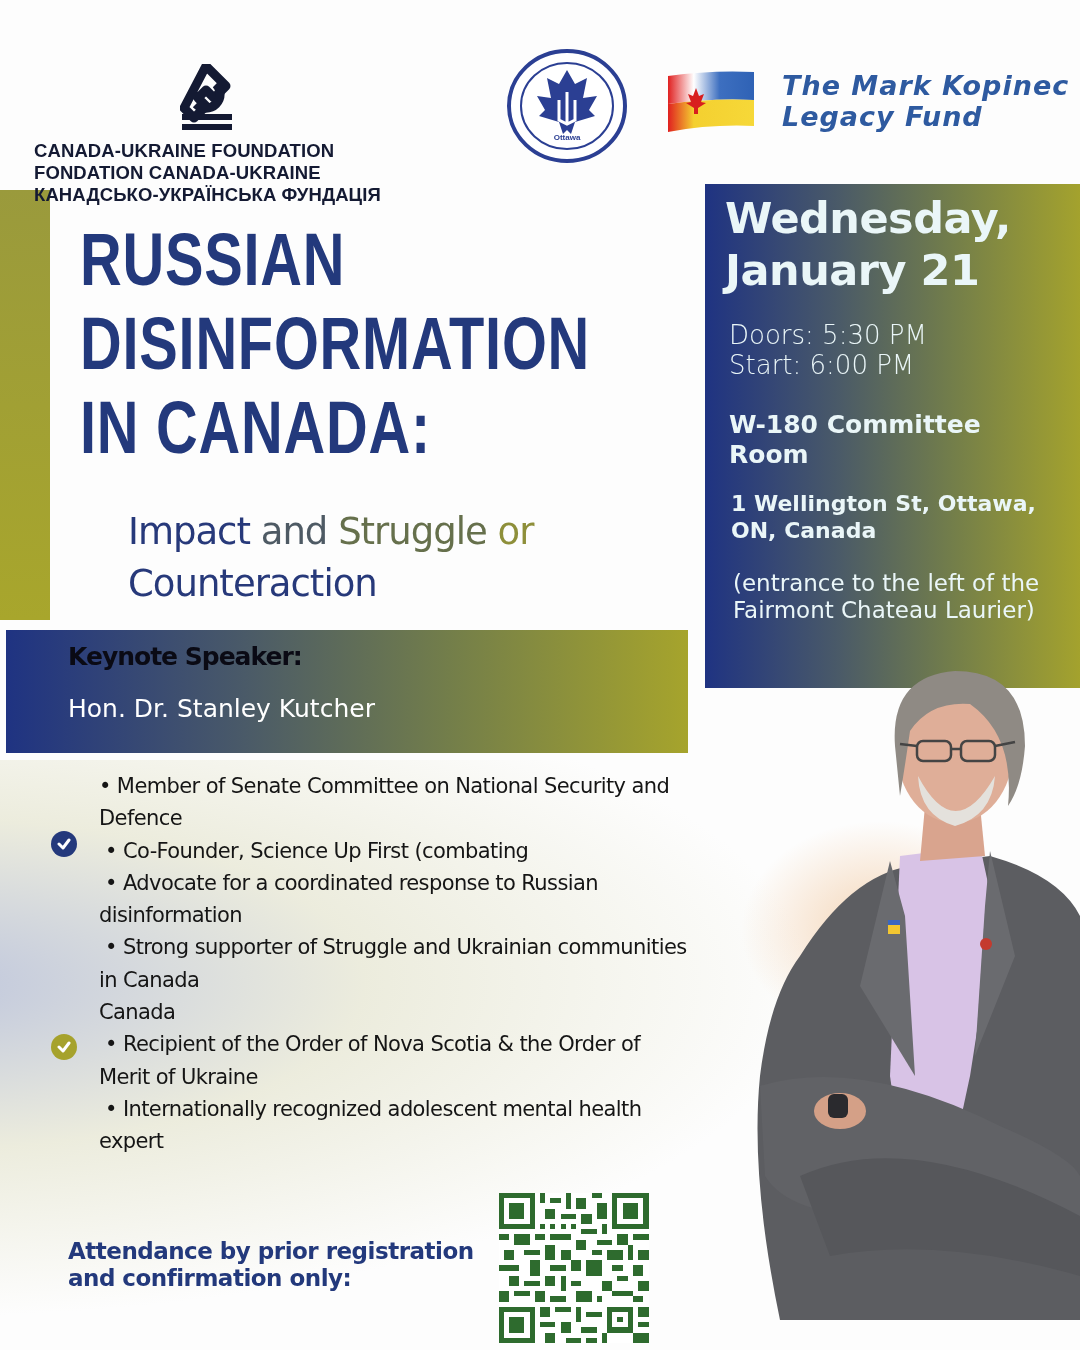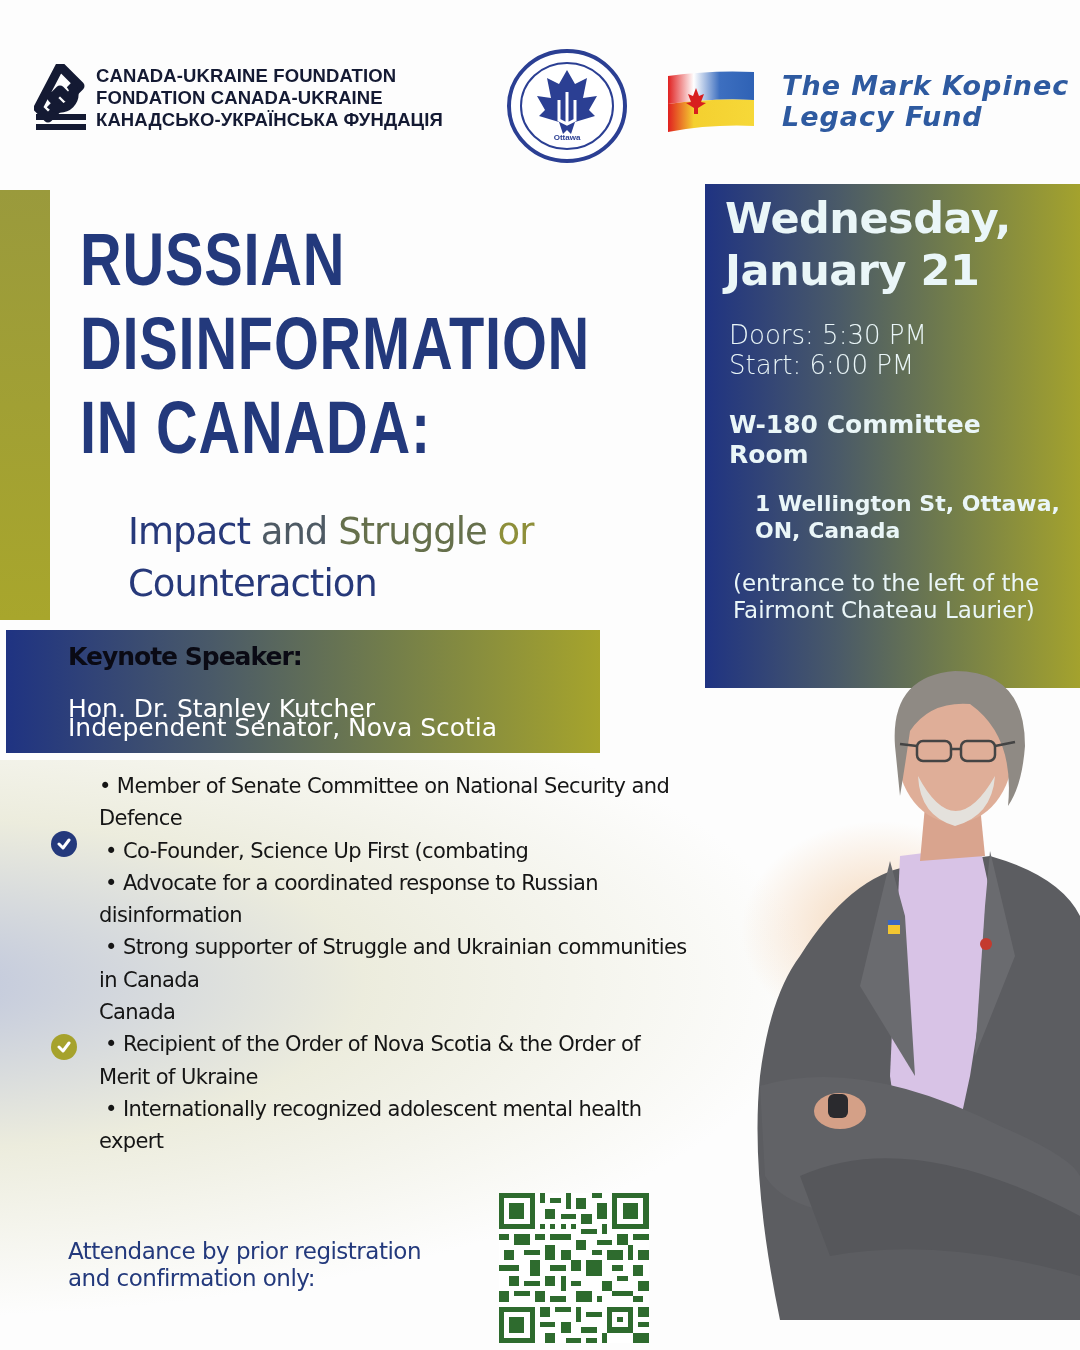--- a/index.html
+++ b/index.html
@@ -13,21 +13,21 @@
     position: absolute; left: -80px; top: 760px; width: 900px; height: 560px;
     background: radial-gradient(ellipse at 0% 40%, rgba(170,180,210,0.75) 0%, rgba(225,225,200,0.6) 35%, rgba(253,253,253,0) 70%);
     z-index: 0;
   }
   .orange-glow {
     position: absolute; left: 740px; top: 820px; width: 200px; height: 220px;
     background: radial-gradient(ellipse at 70% 50%, rgba(240,195,150,0.7) 0%, rgba(255,255,255,0) 70%);
     z-index: 0;
   }
   
-  .cuf-logo { position: absolute; left: 34px; top: 64px; display: flex; align-items: center; gap: 8px; z-index: 2; }
+  .cuf-logo { position: absolute; left: 34px; top: 64px; display: flex; align-items: center; gap: 8px; z-index: 2; flex-direction: column; }
   .cuf-mark { width: 54px; height: 68px; position: relative; }
   .cuf-text { color: #141a33; font-weight: bold; font-size: 18.5px; line-height: 22px; letter-spacing: 0.1px; }
   .ucc-seal { position: absolute; left: 505px; top: 48px; width: 124px; height: 116px; z-index: 2; }
   .mk-flag { position: absolute; left: 666px; top: 70px; width: 90px; height: 62px; z-index: 2; }
   .mk-text { position: absolute; left: 782px; top: 70px; color: #2e5aa0; font-style: italic; font-weight: bold; font-size: 27px; line-height: 31px; letter-spacing: 1px; z-index: 2; font-family: "DejaVu Sans", sans-serif; }
 
   
   .accent-bar {
     position: absolute; left: 0; top: 190px; width: 50px; height: 430px;
     background: linear-gradient(180deg, #9a9a3c 0%, #a8a62c 100%); z-index: 1;
@@ -49,42 +49,42 @@
 
   
   .event-panel {
     position: absolute; left: 705px; top: 184px; width: 381px; height: 504px;
     background: linear-gradient(90deg, #1f3382 0%, #4a5a68 35%, #737e4a 65%, #a6a42c 100%);
     z-index: 1; color: #eaf6f8;
   }
   .event-date { position: absolute; left: 20px; top: 8px; font-size: 43px; line-height: 52px; font-weight: bold; font-family: "DejaVu Sans", sans-serif; letter-spacing: -0.5px; }
   .event-times { position: absolute; left: 24px; top: 136px; font-size: 26px; line-height: 30px; font-family: "DejaVu Sans", sans-serif; font-weight: 300; }
   .event-room { position: absolute; left: 24px; top: 226px; font-size: 25px; line-height: 30px; font-weight: bold; font-family: "DejaVu Sans", sans-serif; }
-  .event-address { position: absolute; left: 26px; top: 306px; font-size: 22px; line-height: 27px; font-weight: bold; font-family: "DejaVu Sans", sans-serif; margin-left: 24px; }
+  .event-address { position: absolute; left: 26px; top: 306px; font-size: 22px; line-height: 27px; font-weight: bold; font-family: "DejaVu Sans", sans-serif; }
   .event-note { position: absolute; left: 28px; top: 386px; font-size: 23px; line-height: 27px; font-family: "DejaVu Sans", sans-serif; }
 
   
   .keynote {
-    position: absolute; left: 6px; top: 630px; width: 594px; height: 123px;
+    position: absolute; left: 6px; top: 630px; width: 682px; height: 123px;
     background: linear-gradient(90deg, #1f3382 0%, #4a5a68 35%, #737e4a 65%, #a6a42c 100%);
     z-index: 1;
   }
   .keynote-label { position: absolute; left: 62px; top: 12px; color: #0a0a14; font-weight: bold; font-size: 25px; font-family: "DejaVu Sans", sans-serif; letter-spacing: -1px; }
   .keynote-name { position: absolute; left: 62px; top: 64px; color: #ffffff; font-size: 25px; font-family: "DejaVu Sans", sans-serif; }
   .keynote-role { position: absolute; left: 62px; top: 83px; color: #ffffff; font-size: 25px; font-family: "DejaVu Sans", sans-serif; }
 
   
   .bullets { position: absolute; left: 99px; top: 770px; width: 620px; z-index: 2; color: #151515; font-size: 21px; line-height: 32.3px; font-family: "DejaVu Sans", sans-serif; letter-spacing: -0.6px; }
   .bullets li { list-style: none; }
   .check { position: absolute; width: 26px; height: 26px; border-radius: 50%; z-index: 2; display: flex; align-items: center; justify-content: center; }
   .check-blue { left: 51px; top: 831px; background: #24397c; }
   .check-olive { left: 51px; top: 1034px; background: #a6a22c; }
 
   
-  .attendance { position: absolute; left: 68px; top: 1238px; color: #23397c; font-weight: normal; font-size: 23px; line-height: 27px; font-family: "DejaVu Sans", sans-serif; letter-spacing: -0.5px; z-index: 2; }
+  .attendance { position: absolute; left: 68px; top: 1238px; color: #23397c; font-weight: bold; font-size: 23px; line-height: 27px; font-family: "DejaVu Sans", sans-serif; letter-spacing: -0.5px; z-index: 2; }
   .qr { position: absolute; left: 497px; top: 1193px; width: 153px; height: 150px; z-index: 2; }
 
   
   .portrait { position: absolute; left: 740px; top: 656px; width: 340px; height: 664px; z-index: 2; }
 </style>
 </head>
 <body>
 
 <div class="bg-glow"></div>
 <div class="orange-glow"></div>
@@ -175,21 +175,20 @@
   </div>
   <div class="event-note">
     <div>(entrance to the left of the</div>
     <div>Fairmont Chateau Laurier)</div>
   </div>
 </div>
 
 <div class="keynote">
   <div class="keynote-label">Keynote Speaker:</div>
   <div class="keynote-name">Hon. Dr. Stanley Kutcher</div>
-  <div class="keynote-role">Independent Senator, Nova Scotia</div>
 </div>
 
 <div class="check check-blue">
   <svg width="14" height="12" viewBox="0 0 14 12">
       <path d="M2 6 L6 10 L12 2" stroke="#fff" stroke-width="3" fill="none" stroke-linecap="round" stroke-linejoin="round"></path>
     </svg>
 </div>
 <div class="check check-olive">
   <svg width="14" height="12" viewBox="0 0 14 12">
       <path d="M2 6 L6 10 L12 2" stroke="#fff" stroke-width="3" fill="none" stroke-linecap="round" stroke-linejoin="round"></path>

